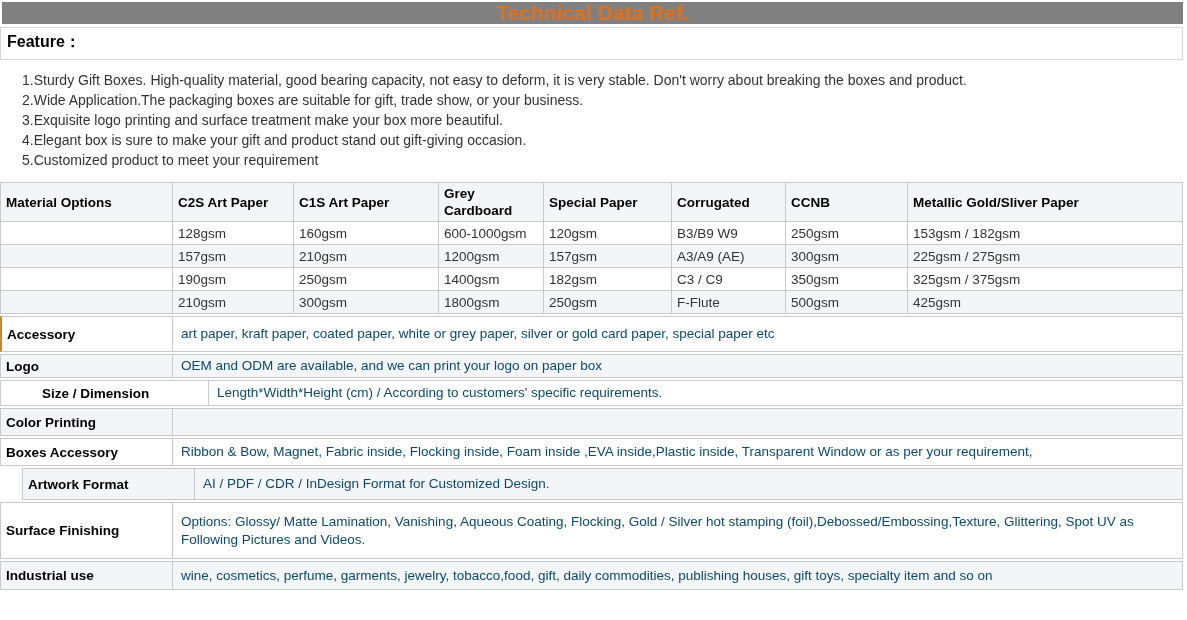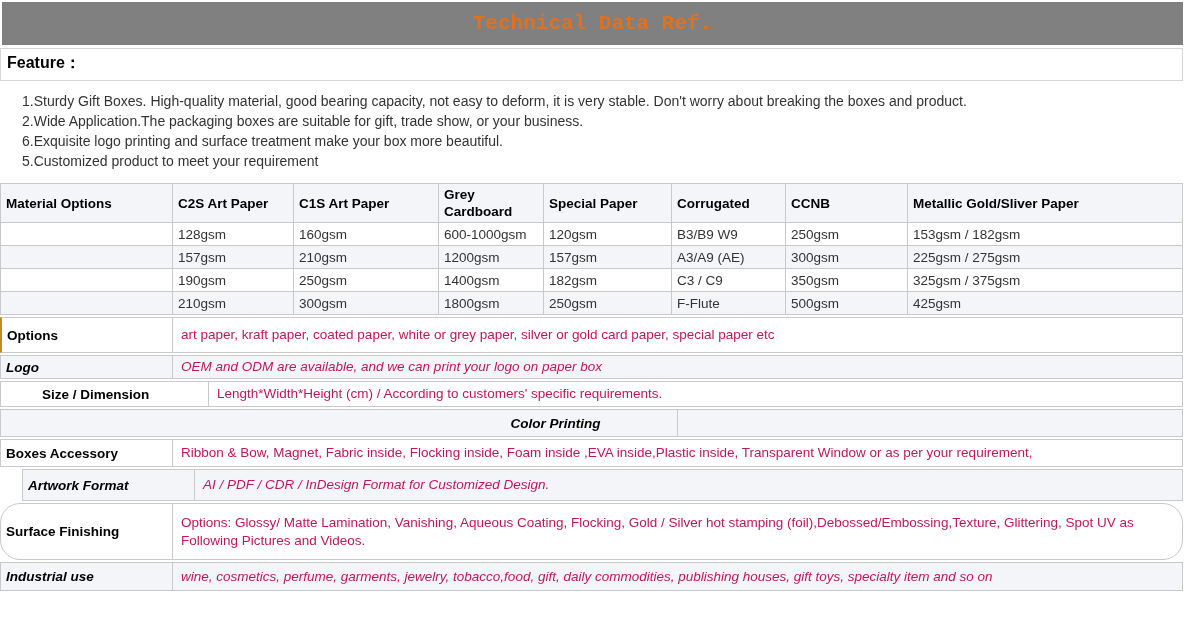--- a/index.html
+++ b/index.html
@@ -6,23 +6,23 @@
   html, body { margin: 0; padding: 0; }
   body {
     width: 1187px; height: 620px;
     background: #ffffff;
     font-family: "Liberation Sans", sans-serif;
     color: #333333;
   }
   
   .title-bar {
     margin: 2px 4px 0 2px;
-    height: 43px;
+    height: 22px;
     background: #808080;
-    display: flex; align-items: center; justify-content: center; font-family: Liberation Mono, monospace;
+    display: flex; align-items: center; justify-content: center;
   }
   .title-bar .title {
     color: #e2711d;
     font-size: 21px;
     font-weight: bold;
   }
   
   .content { margin: 0 4px 0 0; }
   
   .feature-box {
@@ -58,64 +58,65 @@
   table.materials-table td { height: 23px; }
   table.materials-table tbody tr:nth-child(even) td { background: #f4f5f8; }
   
   .spec-row {
     display: flex;
     margin-top: 2px;
     border: 1px solid #c9c9c9;
     background: #ffffff;
     align-items: stretch;
   }
-  .spec-row.striped { background: #f4f5f8; font-style: italic; }
+  .spec-row.striped { background: #f4f5f8; }
   .spec-label {
     width: 172px;
     padding: 2px 4px 2px 5px;
     font-size: 13.5px; font-weight: bold; color: #000000;
     border-right: 1px solid #c9c9c9;
     display: flex; align-items: center;
     flex-shrink: 0;
   }
   .spec-value {
     flex: 1;
     padding: 2px 8px;
-    font-size: 13.5px; color: #be185d;
+    font-size: 13.5px; color: #0c4a6e;
     display: flex; align-items: center;
     line-height: 18px;
   }
   [data-name="spec-row-material"]        { min-height: 36px; border-left: 2px solid #c8882a; }
   [data-name="spec-row-material"] .spec-label { width: 171px; }
   [data-name="spec-row-logo"]            { min-height: 21px; }
   [data-name="spec-row-size-dimension"]  { min-height: 26px; padding-left: 36px; }
-  [data-name="spec-row-color-printing"]  { min-height: 28px; justify-content: center; }
+  [data-name="spec-row-color-printing"]  { min-height: 28px; }
   [data-name="spec-row-boxes-accessory"] { min-height: 28px; }
   [data-name="spec-row-artwork-format"]  { min-height: 32px; margin-left: 22px; }
-  [data-name="spec-row-surface-finishing"] { min-height: 57px; border-radius: 20px; }
+  [data-name="spec-row-surface-finishing"] { min-height: 57px; }
   [data-name="spec-row-industrial-use"]  { min-height: 29px; }
   [data-name="spec-row-sample-cost"]     { min-height: 34px; }
 </style>
 </head>
 <body>
 
 <div class="title-bar" data-name="title-bar">
   <span class="title" data-name="page-title">Technical Data Ref.</span>
 </div>
 
 <div class="content" data-name="content-area">
 
   <div class="feature-box" data-name="feature-heading-box">
     <span data-name="feature-heading">Feature：</span>
   </div>
 
   <div class="feature-list" data-name="feature-list">
     <div class="feature-item" data-name="feature-item">1.Sturdy Gift Boxes. High-quality material, good bearing capacity, not easy to deform, it is very stable. Don't worry about breaking the boxes and product.</div>
     <div class="feature-item" data-name="feature-item">2.Wide Application.The packaging boxes are suitable for gift, trade show, or your business.</div>
-    <div class="feature-item" data-name="feature-item">6.Exquisite logo printing and surface treatment make your box more beautiful.</div>
+    <div class="feature-item" data-name="feature-item">3.Exquisite logo printing and surface treatment make your box more beautiful.</div>
+    <div class="feature-item" data-name="feature-item">4.Elegant box is sure to make your gift and product stand out gift-giving occasion.</div>
     <div class="feature-item" data-name="feature-item">5.Customized product to meet your requirement</div>
   </div>
 
   <table class="materials-table" data-name="materials-table">
     <colgroup>
       <col style="width:172px">
         <col style="width:121px">
         <col style="width:145px">
         <col style="width:105px">
       <col style="width:128px">
@@ -173,21 +174,21 @@
         <td data-name="table-cell">1800gsm</td>
         <td data-name="table-cell">250gsm</td>
         <td data-name="table-cell">F-Flute</td>
         <td data-name="table-cell">500gsm</td>
         <td data-name="table-cell">425gsm</td>
       </tr>
     </tbody>
   </table>
 
   <div class="spec-row" data-name="spec-row-material">
-    <div class="spec-label" data-name="spec-label">Options</div>
+    <div class="spec-label" data-name="spec-label">Accessory</div>
     <div class="spec-value" data-name="spec-value">art paper, kraft paper, coated paper, white or grey paper, silver or gold card paper, special paper etc</div>
   </div>
   <div class="spec-row striped" data-name="spec-row-logo">
     <div class="spec-label" data-name="spec-label">Logo</div>
     <div class="spec-value" data-name="spec-value">OEM and ODM are available, and we can print your logo on paper box</div>
   </div>
   <div class="spec-row" data-name="spec-row-size-dimension">
     <div class="spec-label" data-name="spec-label">Size / Dimension</div>
     <div class="spec-value" data-name="spec-value">Length*Width*Height (cm) / According to customers' specific requirements.</div>
   </div>

